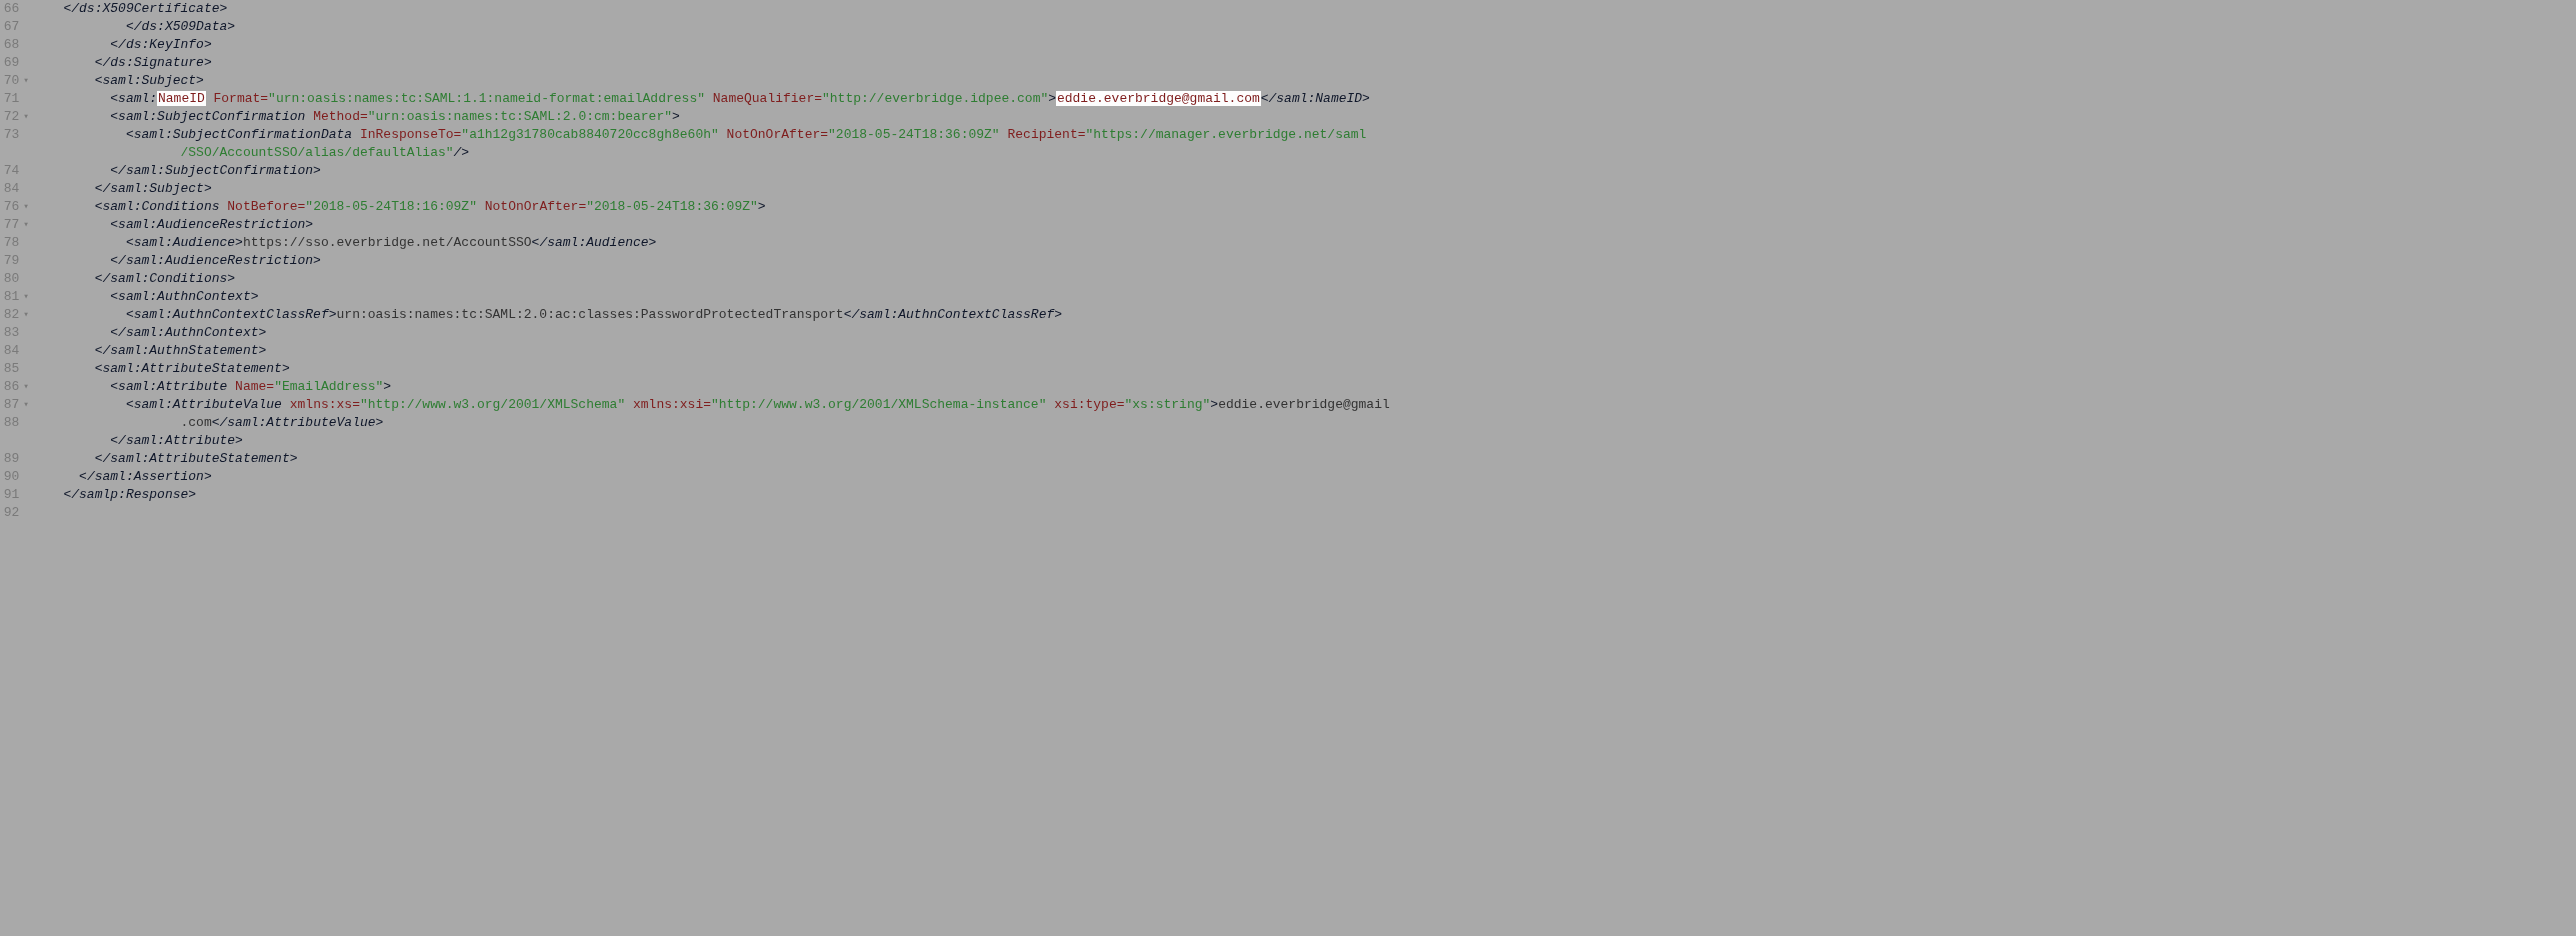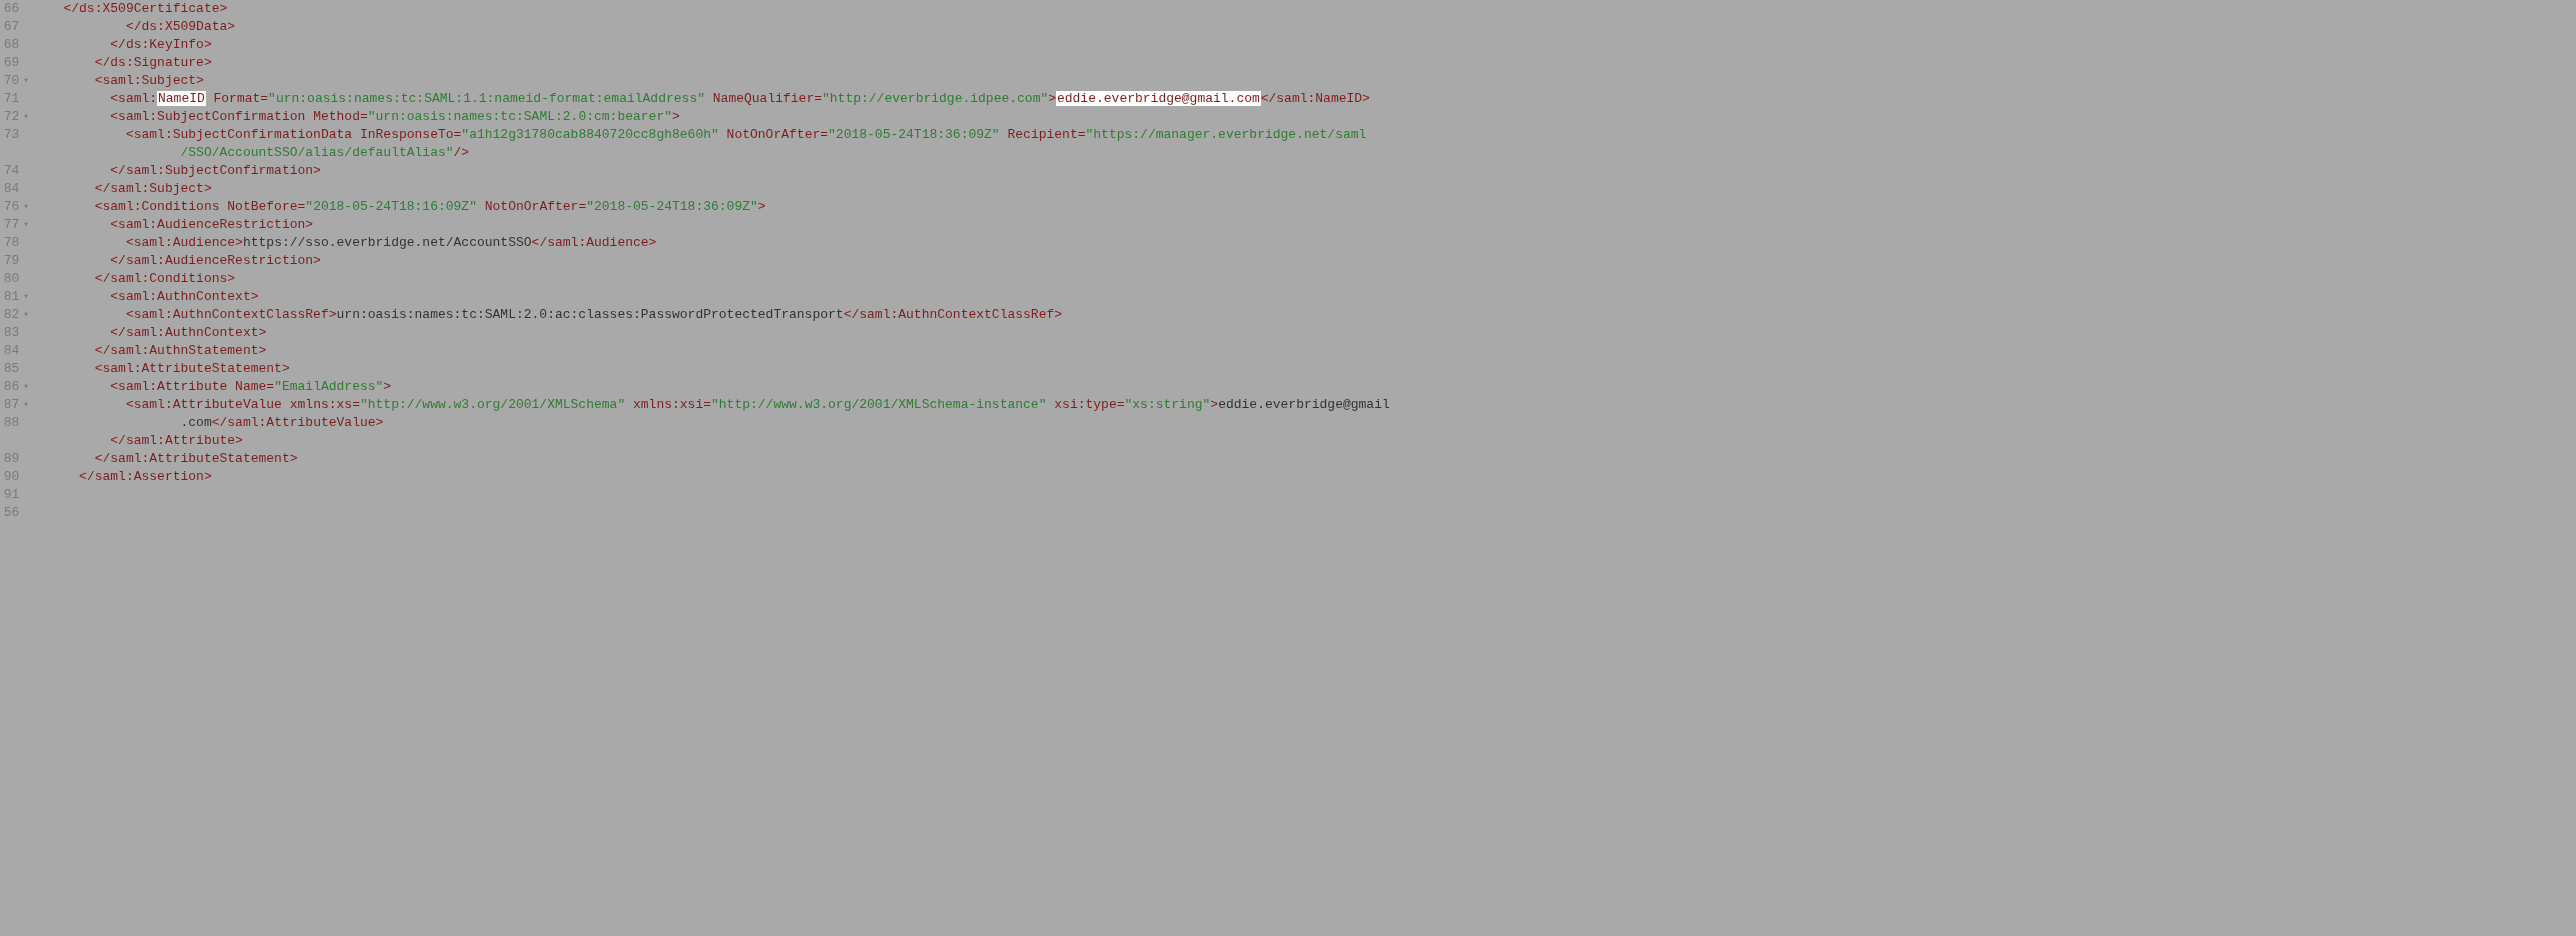--- a/index.html
+++ b/index.html
@@ -37,21 +37,21 @@
     font-size: 9.4px;
   }
   .code {
     padding-left: 3.8px;
     flex: 1;
   }
   .code .line {
     height: 18px;
     line-height: 18px;
   }
-  .tag { color: #7f1d1d; }
+  .tag { color: #0f172a; font-style: italic; }
   .attr-name { color: #7f1d1d; }
   .attr-val { color: #2e7d32; }
   .text { color: #333; }
   .hl {
     background: #fdfdfd;
     color: #7f1d1d;
     padding: 0 0.9px;
   }
   .ws { display: inline-block; }
   .i1 { width: 3ch; }
@@ -166,21 +166,21 @@
       </div>
     <div class="ln">
         <span>90</span>
         <span class="fold"></span>
       </div>
     <div class="ln">
         <span>91</span>
         <span class="fold"></span>
       </div>
     <div class="ln">
-        <span>56</span>
+        <span>92</span>
         <span class="fold"></span>
       </div>
   </div>
 
   <div class="code">
     <div class="line"><span class="ws i1"></span><span class="tag">&lt;/ds:X509Certificate&gt;</span></div>
     <div class="line"><span class="ws i5"></span><span class="tag">&lt;/ds:X509Data&gt;</span></div>
     <div class="line"><span class="ws i4"></span><span class="tag">&lt;/ds:KeyInfo&gt;</span></div>
     <div class="line"><span class="ws i3"></span><span class="tag">&lt;/ds:Signature&gt;</span></div>
     <div class="line"><span class="ws i3"></span><span class="tag">&lt;saml:Subject&gt;</span></div>
@@ -199,15 +199,16 @@
     <div class="line"><span class="ws i5"></span><span class="tag">&lt;saml:AuthnContextClassRef&gt;</span><span class="text">urn:oasis:names:tc:SAML:2.0:ac:classes:PasswordProtectedTransport</span><span class="tag">&lt;/saml:AuthnContextClassRef&gt;</span></div>
     <div class="line"><span class="ws i4"></span><span class="tag">&lt;/saml:AuthnContext&gt;</span></div>
     <div class="line"><span class="ws i3"></span><span class="tag">&lt;/saml:AuthnStatement&gt;</span></div>
     <div class="line"><span class="ws i3"></span><span class="tag">&lt;saml:AttributeStatement&gt;</span></div>
     <div class="line"><span class="ws i4"></span><span class="tag">&lt;saml:Attribute</span><span class="attr-name"> Name=</span><span class="attr-val">"EmailAddress"</span><span class="tag">&gt;</span></div>
     <div class="line"><span class="ws i5"></span><span class="tag">&lt;saml:AttributeValue</span><span class="attr-name"> xmlns:xs=</span><span class="attr-val">"http://www.w3.org/2001/XMLSchema"</span><span class="attr-name"> xmlns:xsi=</span><span class="attr-val">"http://www.w3.org/2001/XMLSchema-instance"</span><span class="attr-name"> xsi:type=</span><span class="attr-val">"xs:string"</span><span class="tag">&gt;</span><span class="text">eddie.everbridge@gmail</span></div>
     <div class="line"><span class="ws wrap"></span><span class="text">.com</span><span class="tag">&lt;/saml:AttributeValue&gt;</span></div>
     <div class="line"><span class="ws i4"></span><span class="tag">&lt;/saml:Attribute&gt;</span></div>
     <div class="line"><span class="ws i3"></span><span class="tag">&lt;/saml:AttributeStatement&gt;</span></div>
     <div class="line"><span class="ws i2"></span><span class="tag">&lt;/saml:Assertion&gt;</span></div>
+    <div class="line"><span class="ws i1"></span><span class="tag">&lt;/samlp:Response&gt;</span></div>
   </div>
 </div>
 
 
 </body></html>

